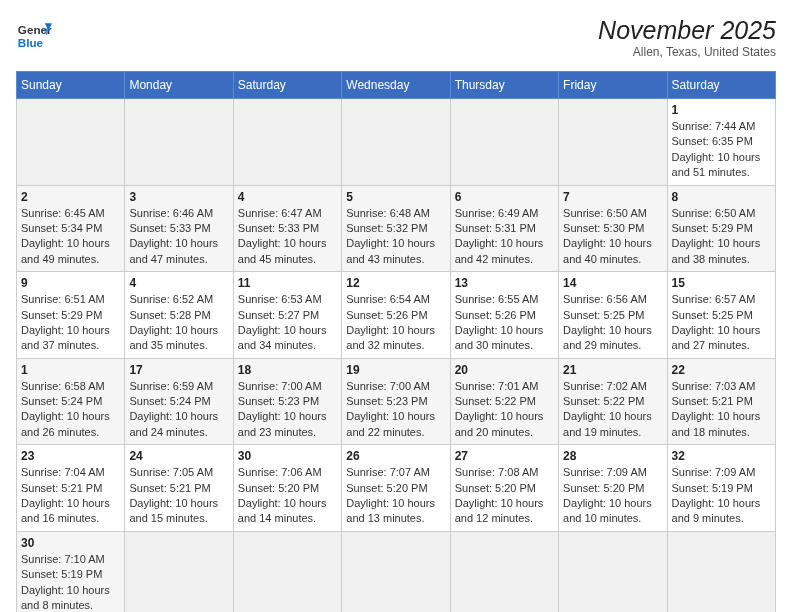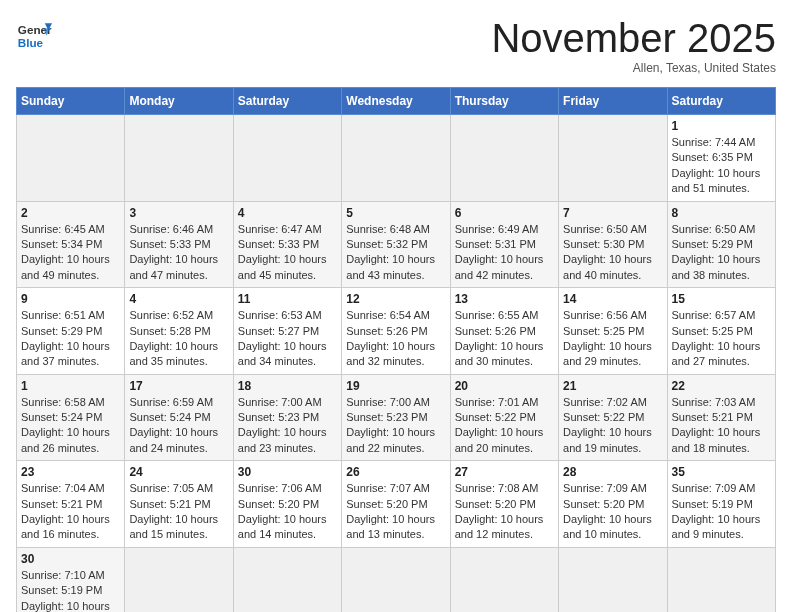--- a/index.html
+++ b/index.html
@@ -22,41 +22,42 @@
       gap: 4px;
     }
     .logo-icon {
       width: 36px;
       height: 36px;
     }
     .title-area {
       text-align: right;
     }
     .month-title {
-      font-size: 40px;
+      font-size: 25px;
       font-weight: normal;
       color: #222;
+      font-style: italic;
     }
     .location-title {
       font-size: 12px;
       color: #555;
     }
     table {
       width: 100%;
       border-collapse: collapse;
       font-size: 10px;
     }
     thead tr {
       background: #3a6cbf;
     }
     thead th {
       color: #fff;
       padding: 6px 4px;
       font-size: 12px;
-      font-weight: bold;
+      font-weight: normal;
       text-align: left;
       border: 1px solid #5a8cd0;
     }
     tbody td {
       vertical-align: top;
       border: 1px solid #ccc;
       padding: 4px;
       width: calc(100%/7);
       min-height: 80px;
       background: #fff;
@@ -231,21 +232,21 @@
         </td>
         <td>
           <div class="day-num">27</div>
           <div class="day-info">Sunrise: 7:08 AM<br>Sunset: 5:20 PM<br>Daylight: 10 hours and 12 minutes.</div>
         </td>
         <td>
           <div class="day-num">28</div>
           <div class="day-info">Sunrise: 7:09 AM<br>Sunset: 5:20 PM<br>Daylight: 10 hours and 10 minutes.</div>
         </td>
         <td>
-          <div class="day-num">35</div>
+          <div class="day-num">32</div>
           <div class="day-info">Sunrise: 7:09 AM<br>Sunset: 5:19 PM<br>Daylight: 10 hours and 9 minutes.</div>
         </td>
       </tr>
       <tr>
         <td>
           <div class="day-num">30</div>
           <div class="day-info">Sunrise: 7:10 AM<br>Sunset: 5:19 PM<br>Daylight: 10 hours and 8 minutes.</div>
         </td>
         <td class="empty-cell"></td>
         <td class="empty-cell"></td>

